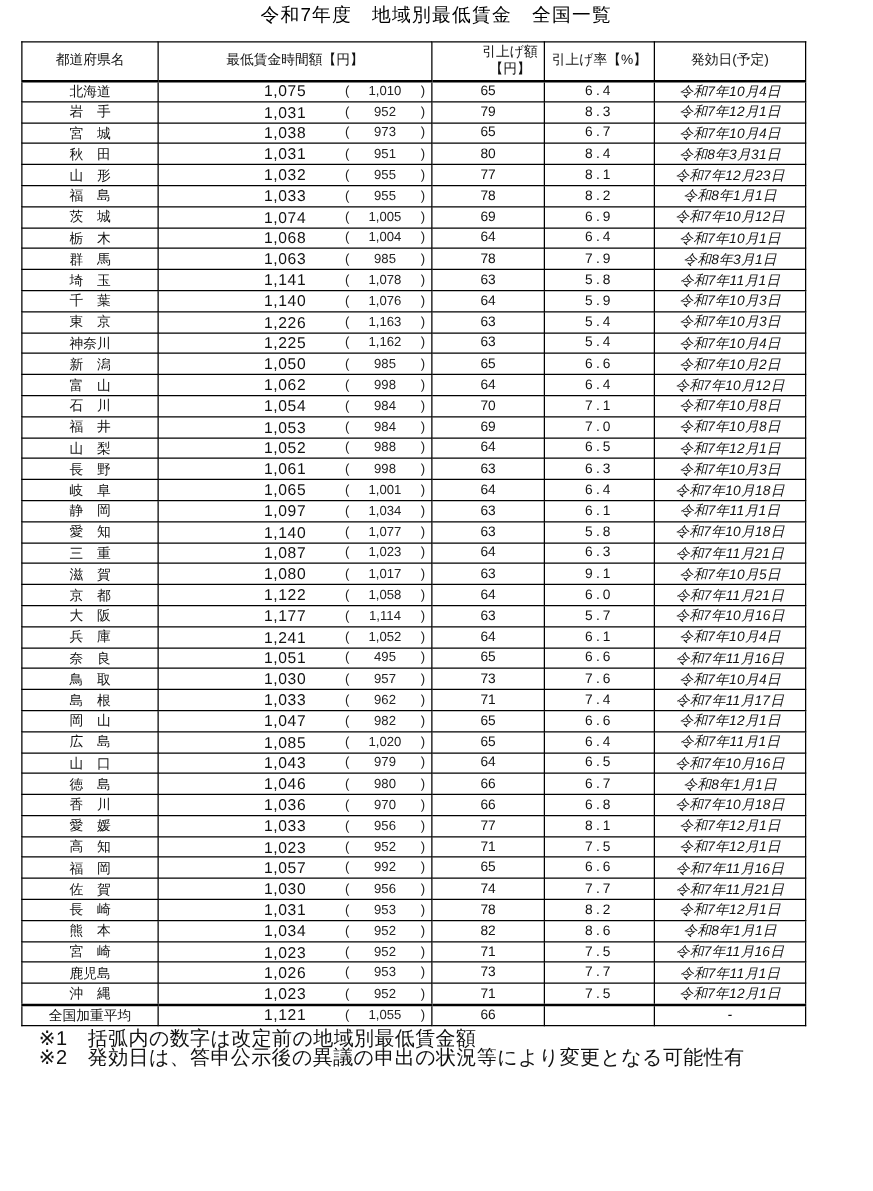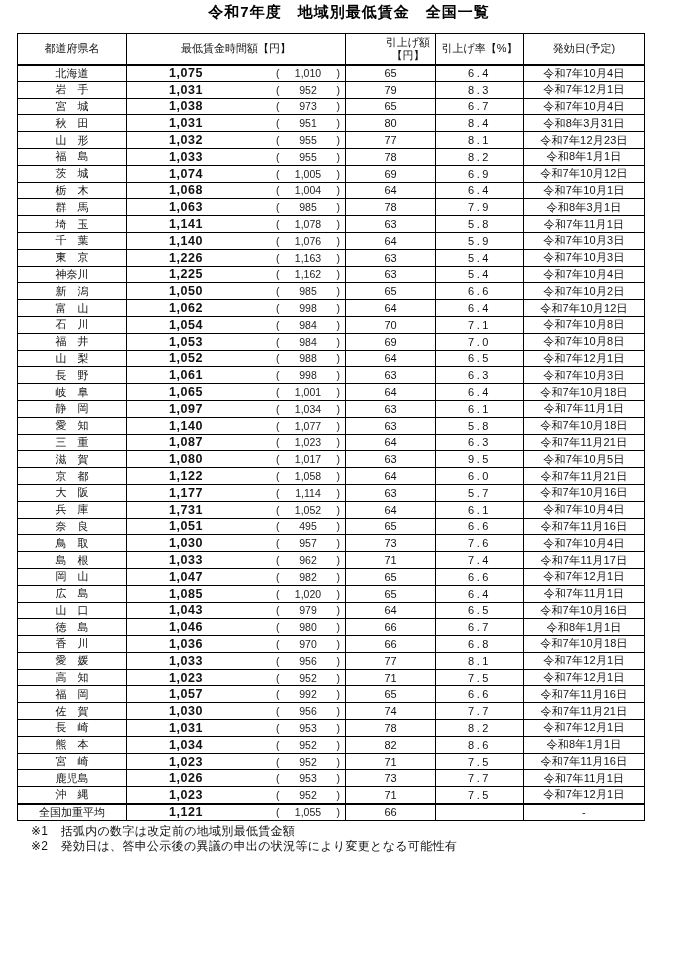--- a/index.html
+++ b/index.html
@@ -10,21 +10,21 @@
     color: #111;
     font-family: "Liberation Sans", "DejaVu Sans", sans-serif;
     overflow: hidden;
   }
   .page { width: 698px; height: 953px; position: relative; }
 
   .title {
     margin-top: 3px;
     text-align: center;
     font-size: 15px;
-    font-weight: bold;
+    font-weight: normal;
     letter-spacing: 1px;
     color: #000;
   }
 
   table.wage-table {
     border-collapse: collapse;
     table-layout: fixed;
     width: 627px;
     margin: 11px 0 0 17px;
     border: 1px solid #000000;
@@ -49,41 +49,42 @@
     font-size: 11px;
     text-align: center;
     vertical-align: middle;
   }
   .two-line span { display: block; padding-left: 35px; }
 
   
   .wage-flex { display: flex; align-items: center; height: 100%; }
   .wage-main {
     width: 118px;
-    font-weight: bold;
+    text-align: right;
+    font-weight: normal;
     font-size: 12.5px;
     letter-spacing: 0.5px;
   }
   .wage-prev {
     margin-left: 31px;
     width: 64px;
     display: inline-flex;
     justify-content: space-between;
     align-items: center;
     font-size: 10.5px;
     color: #222;
   }
   .rate-cell { letter-spacing: 2.5px; }
-  .date-cell { font-size: 10.5px; letter-spacing: 0.2px; }
+  .date-cell { font-size: 10.5px; letter-spacing: 0.2px; font-style: italic; }
 
   tr.summary-row td { border-top: 2px solid #000; }
 
   .footnotes {
     margin: 3px 0 0 31px;
-    font-size: 12px;
+    font-size: 16px;
     line-height: 15px;
     color: #111;
   }
   .footnote { letter-spacing: 0.3px; }
 </style>
 </head>
 <body>
 
 <div class="page">
 
@@ -484,21 +485,21 @@
         <span class="wage-flex">
           <span class="wage-main">1,080</span>
           <span class="wage-prev">
             <span>(</span>
             <span>1,017</span>
             <span>)</span>
           </span>
         </span>
       </td>
       <td>63</td>
-      <td class="rate-cell">9.5</td>
+      <td class="rate-cell">9.1</td>
       <td class="date-cell">令和7年10月5日</td>
     </tr>
         <tr>
       <td>京　都</td>
       <td>
         <span class="wage-flex">
           <span class="wage-main">1,122</span>
           <span class="wage-prev">
             <span>(</span>
             <span>1,058</span>
@@ -523,21 +524,21 @@
         </span>
       </td>
       <td>63</td>
       <td class="rate-cell">5.7</td>
       <td class="date-cell">令和7年10月16日</td>
     </tr>
         <tr>
       <td>兵　庫</td>
       <td>
         <span class="wage-flex">
-          <span class="wage-main">1,731</span>
+          <span class="wage-main">1,241</span>
           <span class="wage-prev">
             <span>(</span>
             <span>1,052</span>
             <span>)</span>
           </span>
         </span>
       </td>
       <td>64</td>
       <td class="rate-cell">6.1</td>
       <td class="date-cell">令和7年10月4日</td>

